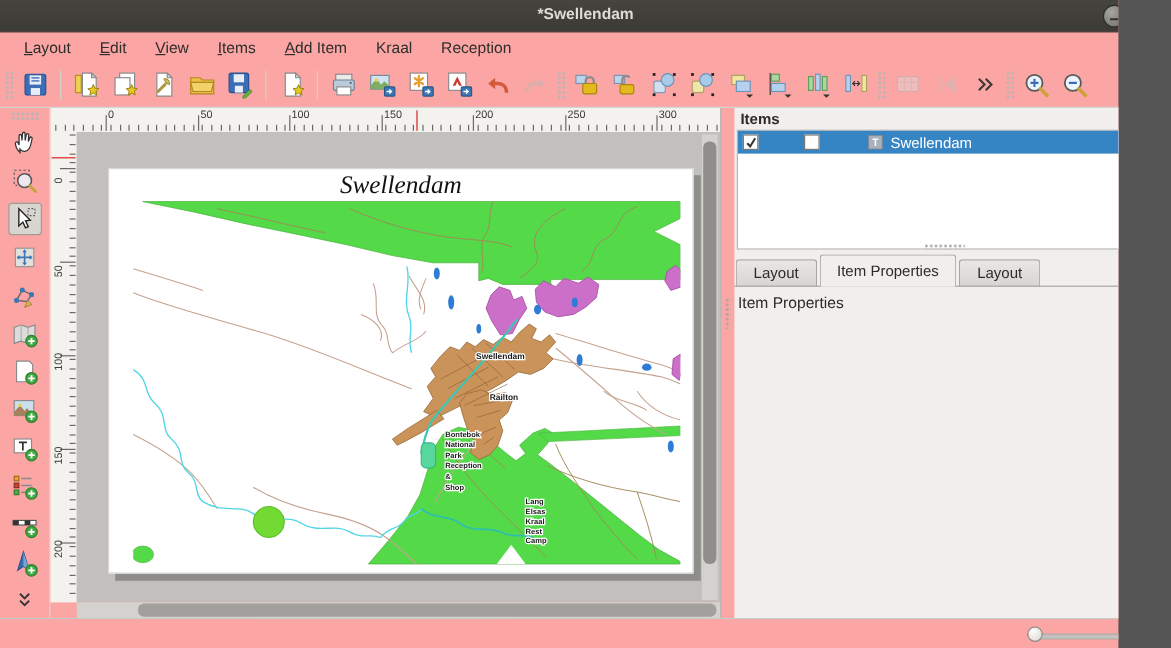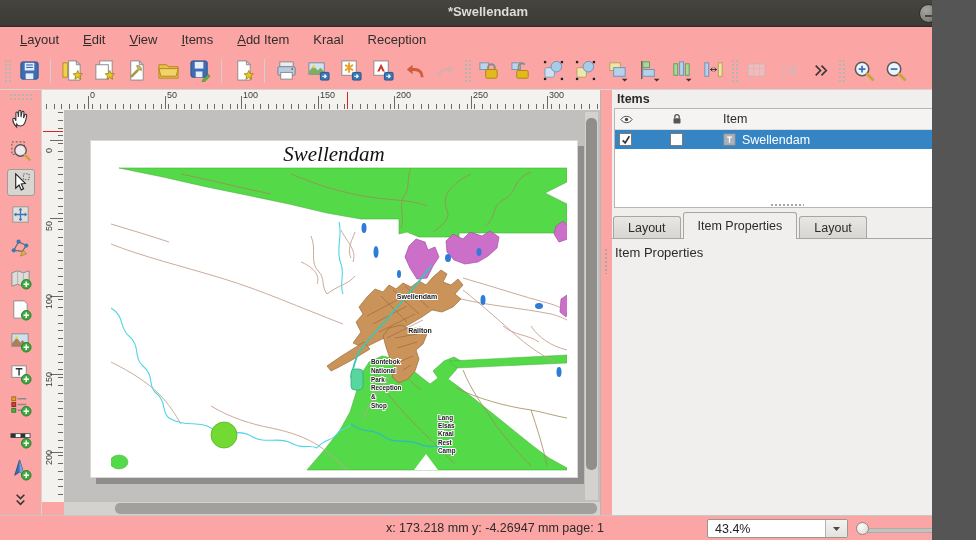--- a/index.html
+++ b/index.html
@@ -729,35 +729,20 @@
           <path d="M3 1h6v6M1 3h6v6H1z" fill="none" stroke="#555" stroke-width="1.2"></path>
         </svg>
     </div>
     <div class="mini-btn" style="left:350px;top:3px;">
       <svg viewBox="0 0 10 10">
           <path d="M2 2l6 6M8 2l-6 6" stroke="#555" stroke-width="1.3"></path>
         </svg>
     </div>
 
     <div class="items-table" id="itemsTable">
-        <div class="it-header">
-          <div class="col-vis">
-            <svg viewBox="0 0 16 16" style="width: 15px; height: 15px;">
-              <path d="M2 8c3-4.5 9-4.5 12 0-3 4.5-9 4.5-12 0z" fill="#fff" stroke="#444"></path>
-              <circle cx="8" cy="8" r="1.8" fill="#444"></circle>
-            </svg>
-          </div>
-          <div class="col-lock">
-            <svg viewBox="0 0 16 16" style="width: 14px; height: 14px;">
-              <rect x="4" y="7" width="8" height="6" rx="1" fill="#555"></rect>
-              <path d="M5.5 7V5.5a2.5 2.5 0 015 0V7" stroke="#555" stroke-width="1.5" fill="none"></path>
-            </svg>
-          </div>
-          <div class="col-item">Item</div>
-        </div>
         <div class="it-row selected">
           <div class="col-vis">
             <div class="checkbox">
               <svg viewBox="0 0 12 12">
                 <path d="M2 6.5l3 3 5-8" stroke="#333" stroke-width="2" fill="none"></path>
               </svg>
             </div>
           </div>
           <div class="col-lock">
             <div class="checkbox"></div>
@@ -787,26 +772,17 @@
         </svg>
     </div>
     <div class="mini-btn" style="left:350px;top:156px;">
       <svg viewBox="0 0 10 10">
           <path d="M2 2l6 6M8 2l-6 6" stroke="#555" stroke-width="1.3"></path>
         </svg>
     </div>
   </div>
 
   <div class="statusbar">
-    <div class="status-text">x: 173.218 mm  y: -4.26947 mm  page: 1</div>
-    <div class="zoom-combo">
-      <span class="val">43.4%</span>
-      <span class="drop">
-        <svg width="9" height="6" viewBox="0 0 9 6">
-            <path d="M1 1l3.5 4L8 1z" fill="#4a4844"></path>
-          </svg>
-      </span>
-    </div>
     <div class="slider-track"></div>
     <div class="slider-handle"></div>
     <div class="size-grip"></div>
   </div>
 </div>
 
 </body></html>

